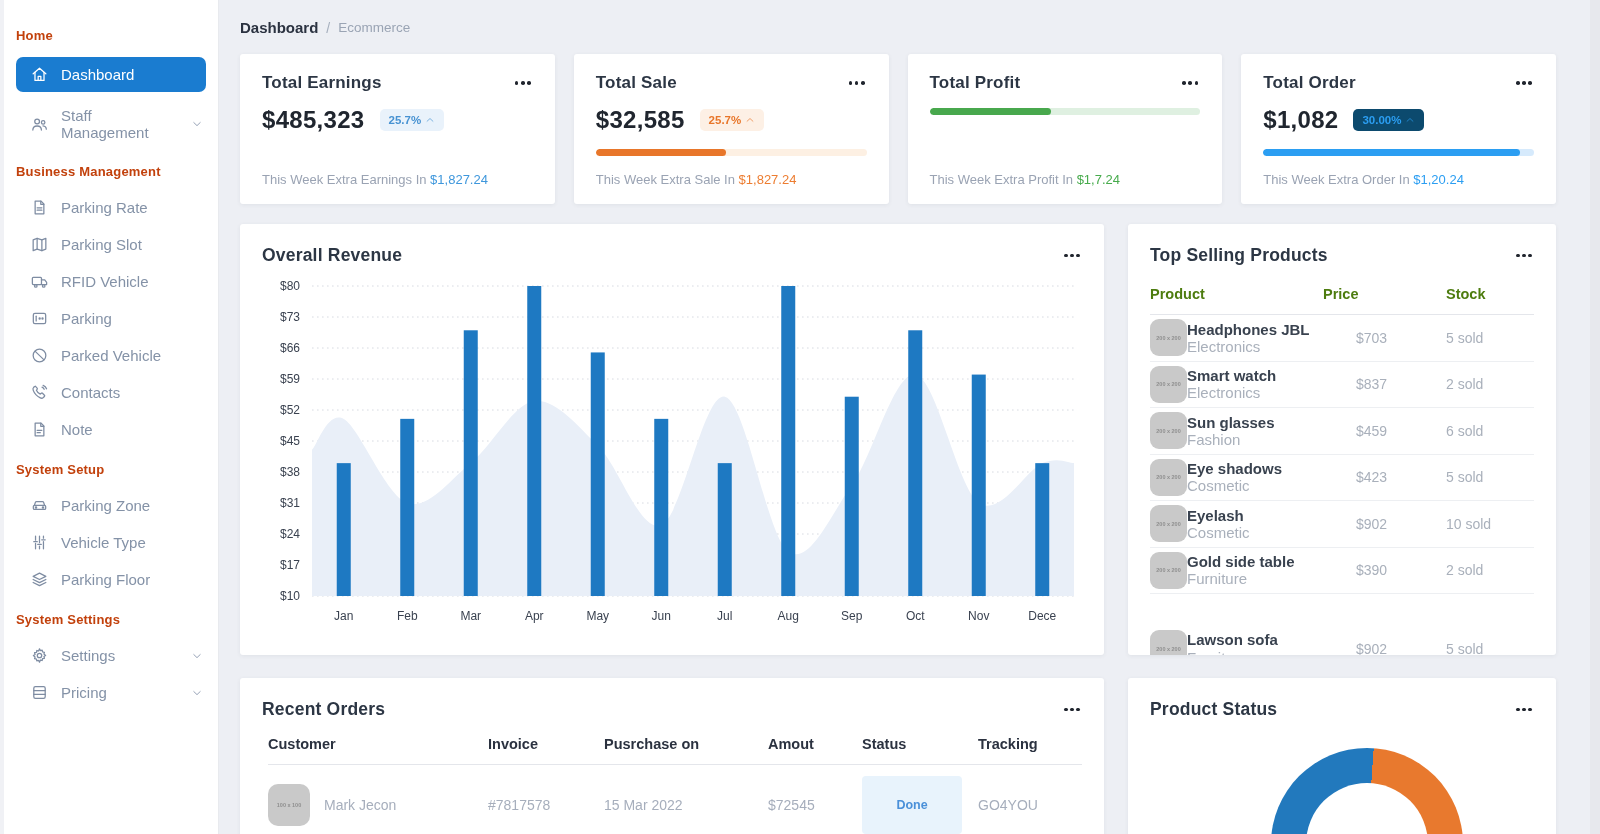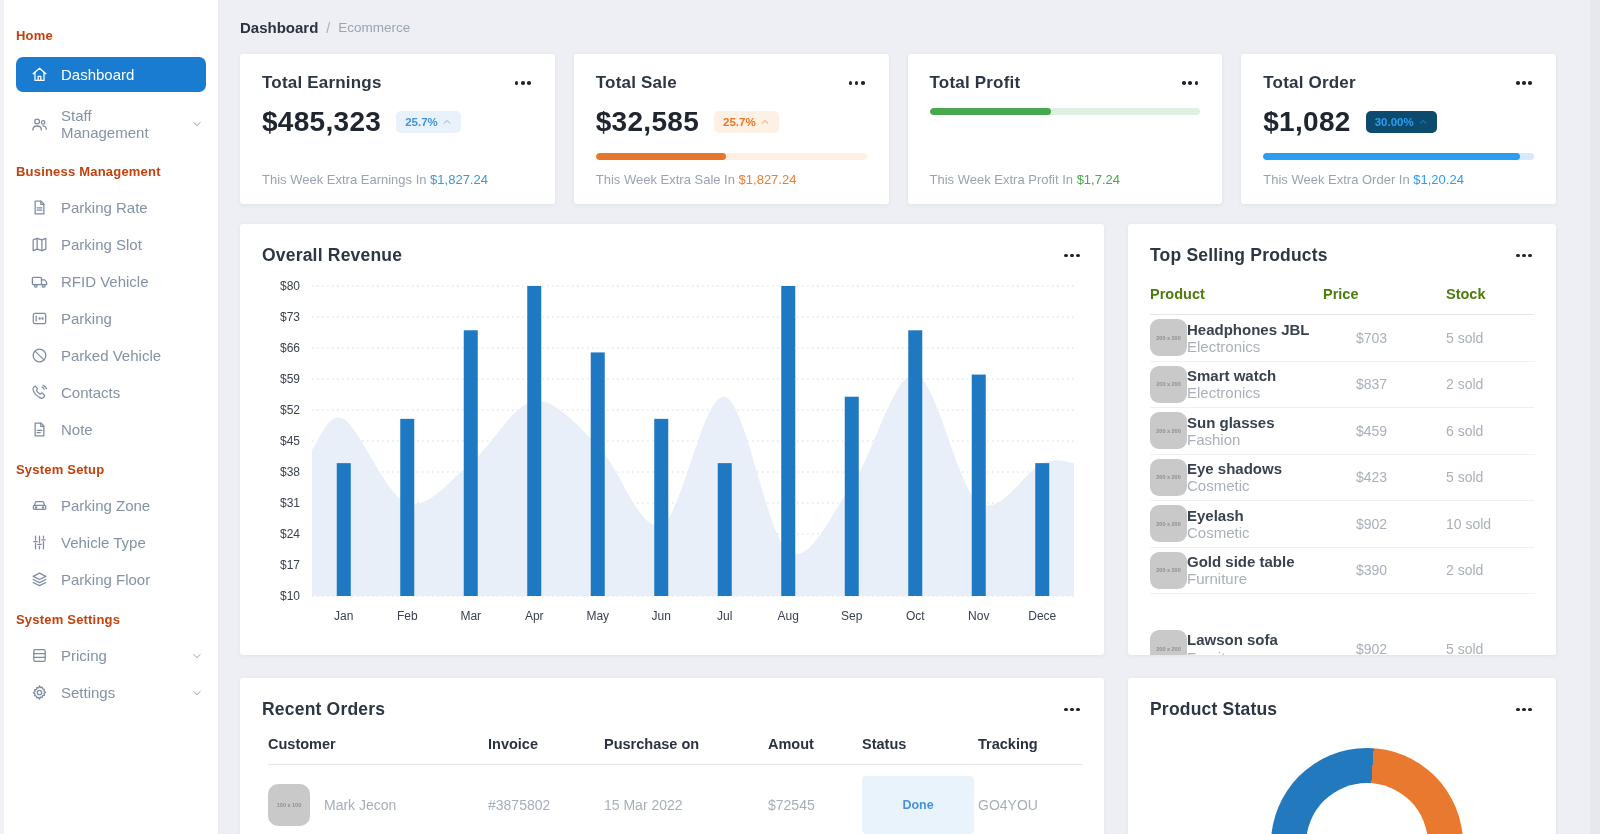--- a/index.html
+++ b/index.html
@@ -47,21 +47,21 @@
     box-shadow:0 1px 4px rgba(40,50,70,.07);
     justify-content:center;
   }
 
   
   .stats-row { display:grid; grid-template-columns:repeat(4,1fr); gap:19px; }
   .stat-card { height:150px; padding:19px 22px 17px 22px; display:flex; flex-direction:column; }
   .stat-head { display:flex; align-items:center; justify-content:space-between; }
   .stat-title { font-size:17px; font-weight:700; color:#2c3644; letter-spacing:.2px; }
   .stat-value-row { display:flex; align-items:center; gap:15px; margin-top:13px; }
-  .stat-value { font-size:28px; font-weight:700; color:#20262f; letter-spacing:.3px; }
+  .stat-value { font-size:24px; font-weight:700; color:#20262f; letter-spacing:.3px; }
   .badge {
     display:inline-flex; align-items:center; gap:4px;
     font-size:11.5px; font-weight:700; padding:5px 9px; border-radius:5px;
   }
   .badge svg { width:10px; height:10px; }
   .progress { height:7px; border-radius:5px; margin-top:15px; overflow:hidden; }
   .progress .fill { height:100%; border-radius:5px; }
   .progress.hidden-bar { visibility:hidden; }
   .stat-footer { margin-top:auto; font-size:13px; color:#9aa3b3; }
   .stat-footer .amt { font-weight:400; }
@@ -116,21 +116,21 @@
   }
   .ocell-customer { display:flex; align-items:center; gap:14px; }
   .avatar {
     width:42px; height:42px; border-radius:10px; background:#c9c9c9;
     display:flex; align-items:center; justify-content:center;
     font-size:5.5px; color:#8f8f8f; font-weight:700; flex:none;
   }
   .omuted { font-size:14px; color:#a6aebc; }
   .status-badge {
     display:inline-block; background:#e8f3fc; color:#4a90d9;
-    font-size:12.5px; font-weight:600; padding:22px 0; width:112px;
+    font-size:12.5px; font-weight:600; padding:22px 0; width:100px;
     text-align:center; border-radius:4px;
   }
 
   
   .donut-wrap { display:flex; justify-content:center; }
   .donut {
     width:192px; height:192px; border-radius:50%; margin-top:28px;
     transform:translateX(25px); position:relative;
   }
   .donut::after {
@@ -277,39 +277,39 @@
               <path d="M4 12 L12 16 L20 12"></path>
               <path d="M4 15.8 L12 19.8 L20 15.8"></path>
             </svg>
           </span>
           <span class="side-item-label">Parking Floor</span>
         </div>
         <div class="side-section-label">System Settings</div>
         <div class="side-item">
           <span class="icn">
             <svg viewBox="0 0 24 24" fill="none" stroke="currentColor" stroke-width="1.6" stroke-linecap="round" stroke-linejoin="round">
+              <circle cx="12" cy="12" r="2.8"></circle>
+              <path d="M12 3.6 l1.1 2.1 2.3-.6 .4 2.4 2.4.4-.6 2.3 2.1 1.8-2.1 1.2 .6 2.3-2.4.4-.4 2.4-2.3-.6L12 20.4l-1.1-2.1-2.3.6-.4-2.4-2.4-.4.6-2.3L4.3 12l2.1-1.2-.6-2.3 2.4-.4.4-2.4 2.3.6Z"></path>
+            </svg>
+          </span>
+          <span class="side-item-label">Settings</span>
+          <span class="chev">
+            <svg viewBox="0 0 24 24" fill="none" stroke="currentColor" stroke-width="1.6" stroke-linecap="round" stroke-linejoin="round">
+              <path d="M6.5 9.5 L12 14.8 L17.5 9.5"></path>
+            </svg>
+          </span>
+        </div>
+        <div class="side-item">
+          <span class="icn">
+            <svg viewBox="0 0 24 24" fill="none" stroke="currentColor" stroke-width="1.6" stroke-linecap="round" stroke-linejoin="round">
               <rect x="4.8" y="4.5" width="14.4" height="15" rx="2"></rect>
               <path d="M4.8 9.5 H19.2 M4.8 14.5 H19.2"></path>
             </svg>
           </span>
           <span class="side-item-label">Pricing</span>
-          <span class="chev">
-            <svg viewBox="0 0 24 24" fill="none" stroke="currentColor" stroke-width="1.6" stroke-linecap="round" stroke-linejoin="round">
-              <path d="M6.5 9.5 L12 14.8 L17.5 9.5"></path>
-            </svg>
-          </span>
-        </div>
-        <div class="side-item">
-          <span class="icn">
-            <svg viewBox="0 0 24 24" fill="none" stroke="currentColor" stroke-width="1.6" stroke-linecap="round" stroke-linejoin="round">
-              <circle cx="12" cy="12" r="2.8"></circle>
-              <path d="M12 3.6 l1.1 2.1 2.3-.6 .4 2.4 2.4.4-.6 2.3 2.1 1.8-2.1 1.2 .6 2.3-2.4.4-.4 2.4-2.3-.6L12 20.4l-1.1-2.1-2.3.6-.4-2.4-2.4-.4.6-2.3L4.3 12l2.1-1.2-.6-2.3 2.4-.4.4-2.4 2.3.6Z"></path>
-            </svg>
-          </span>
-          <span class="side-item-label">Settings</span>
           <span class="chev">
             <svg viewBox="0 0 24 24" fill="none" stroke="currentColor" stroke-width="1.6" stroke-linecap="round" stroke-linejoin="round">
               <path d="M6.5 9.5 L12 14.8 L17.5 9.5"></path>
             </svg>
           </span>
         </div>
       </nav>
   </aside>
 
   <div class="main">
@@ -599,21 +599,21 @@
             <span>Amout</span>
             <span>Status</span>
             <span>Tracking</span>
           </div>
           <div>
               <div class="orow">
                 <div class="ocell-customer">
        <span class="avatar">100 x 100</span>
        <span class="omuted">Mark Jecon</span>
      </div>
-     <span class="omuted">#3875802</span>
+     <span class="omuted">#7817578</span>
      <span class="omuted">15 Mar 2022</span>
      <span class="omuted">$72545</span>
      <span><span class="status-badge">Done</span></span>
      <span class="omuted">GO4YOU</span>
               </div>
             </div>
           <div class="orow" style="border-bottom:none;">
             
           </div>
         </div>

